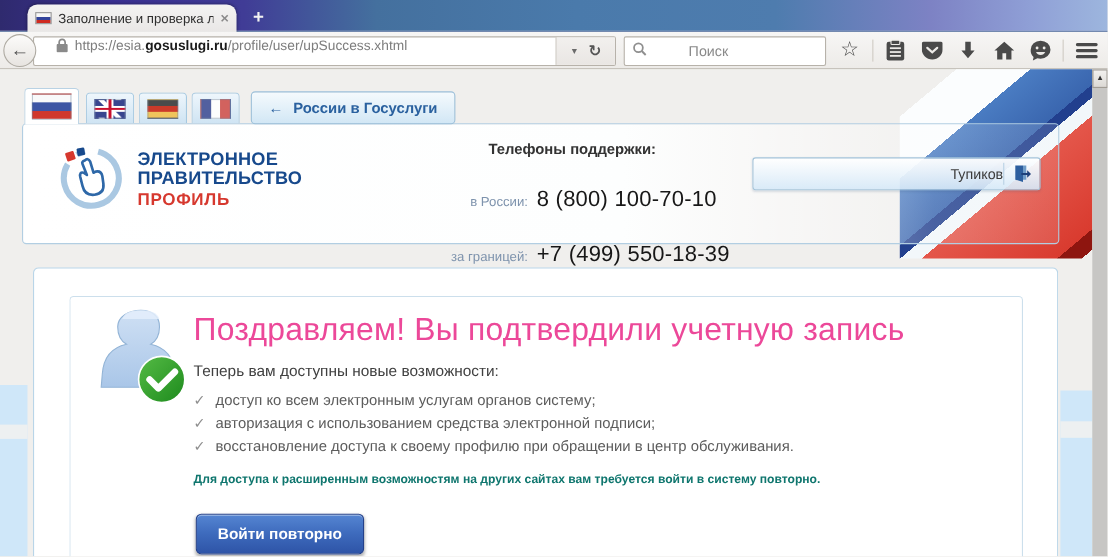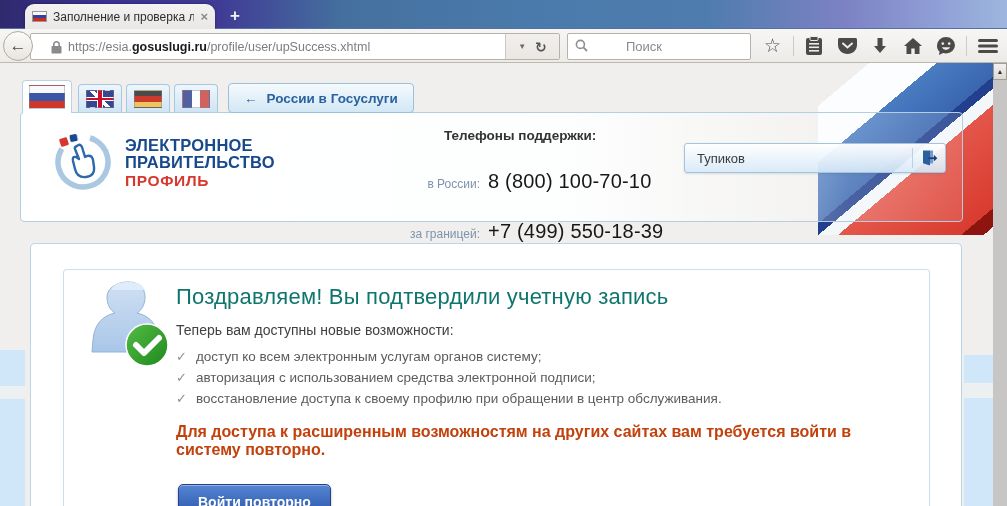--- a/index.html
+++ b/index.html
@@ -18,21 +18,21 @@
   .tab-close { flex:0 0 auto; color:#8a8a8a; font-size:13px; font-weight:bold; line-height:1; cursor:default; }
   .newtab { position:absolute; left:222px; top:5px; width:26px; height:23px; color:#f2f2f2; font-size:17px; font-weight:bold;
     text-align:center; line-height:22px; }
 
   .toolbar { position:absolute; left:0; top:29px; width:1007px; height:34px;
     background:linear-gradient(#f7f6f5,#edebe8); border-bottom:1px solid #bdb8b0; }
   .backbtn { position:absolute; left:3px; top:31px; width:30px; height:30px; border-radius:50%;
     border:1px solid #aeaaa2; background:linear-gradient(#fcfbfa,#e7e4e0); z-index:3;
     display:flex; align-items:center; justify-content:center; color:#4d4d4d; font-size:17px; font-weight:bold; }
   .urlbar { position:absolute; left:30px; top:33px; width:530px; height:27px; background:#fff;
-    border:1px solid #b7b2aa; border-radius:2px; display:flex; align-items:center; z-index:2; }
+    border:1px solid #b7b2aa; border-radius:2px; display:flex; align-items:flex-start; z-index:2; }
   .lock { margin-left:20px; margin-right:6px; flex:0 0 auto; display:flex; }
   .urltext { flex:1; font-size:12.5px; white-space:nowrap; overflow:hidden; }
   .url-pre,.url-path { color:#7d7d7d; }
   .url-dom { color:#1a1a1a; font-weight:bold; }
   .urlbar-right { flex:0 0 auto; width:54px; height:100%; background:linear-gradient(#f2f0ee,#e9e6e3);
     border-left:1px solid #ccc7c0; display:flex; align-items:center; justify-content:center; gap:9px; }
   .dd-arrow { font-size:8px; color:#6b6b6b; }
   .reload { font-size:14px; color:#555; font-weight:bold; }
   .searchbox { position:absolute; left:567px; top:33px; width:184px; height:27px; background:#fff;
     border:1px solid #b7b2aa; border-radius:2px; display:flex; align-items:center; padding:0 7px; gap:6px; }
@@ -89,45 +89,45 @@
   .logo-l3 { font-size:15.5px; font-weight:bold; color:#d6382e; letter-spacing:.6px; margin-top:2px; }
 
   .phones { position:absolute; left:373px; top:15px; }
   .ph-title { font-size:13.5px; font-weight:bold; color:#333; padding-left:50px; }
   .ph-row { display:flex; align-items:baseline; margin-top:3px; }
   .ph-label { width:94px; text-align:right; font-size:12px; color:#7e93ad; padding-right:8px; }
   .ph-value { font-size:20px; font-weight:normal; color:#171717; letter-spacing:.2px;margin-top:24px; }
 
   .userbox { position:absolute; left:663px; top:30px; width:262px; height:30px; border:1px solid #a4c4da; border-radius:3px;
     background:linear-gradient(180deg, rgba(255,255,255,.96), rgba(214,233,248,.9));
-    display:flex; align-items:center; box-shadow:0 1px 2px rgba(60,90,120,.18); }
+    display:flex; align-items:center; box-shadow:0 1px 2px rgba(60,90,120,.18);text-align:right; }
   .uname { flex:1; padding-left:12px; font-size:13px; color:#3b3b3b; }
   .usep { width:1px; height:20px; background:#b9d2e4; }
   .ubtn { width:32px; height:100%; display:flex; align-items:center; justify-content:center; }
 
   .strip { position:absolute; background:#cfe7f9; z-index:1; }
   .strip-l { left:0; top:287px; width:25px; height:156px; }
   .strip-r { left:964px; top:292px; width:29px; height:151px; }
   .notch { position:absolute; background:#edf0f1; z-index:1; }
   .notch-l { left:0; top:323px; width:25px; height:13px; }
   .notch-r { left:964px; top:320px; width:29px; height:15px; }
 
   .mpanel { position:absolute; left:30px; top:180px; width:932px; height:263px; background:#fff;
     border:1px solid #b9d5e8; border-bottom:none; border-radius:5px 5px 0 0; z-index:2; }
   .ibox { position:absolute; left:32px; top:25px; width:867px; height:238px; background:#fff;
     border:1px solid #ccdfec; border-bottom:none; border-radius:4px 4px 0 0; }
 
   .avatar { position:absolute; left:20px; top:8px; width:88px; height:92px; }
   .content { position:absolute; left:112px; top:14px; right:26px; }
-  .h1 { font-size:22px; color:#0f766e; font-weight:400; letter-spacing:.2px; }
+  .h1 { font-size:29px; color:#ec4899; font-weight:400; letter-spacing:.2px; }
   .sub { margin-top:12px; font-size:14px; color:#404040; }
   .benefits { list-style:none; margin-top:8px; }
   .benefits li { display:flex; gap:9px; line-height:21px; font-size:13.5px; color:#5c5c5c; }
   .chk { color:#8f8f8f; font-weight:bold; font-size:13px; }
-  .note { margin-top:14px; font-size:16px; font-weight:bold; color:#c2410c; }
+  .note { margin-top:14px; font-size:11px; font-weight:bold; color:#0f766e; }
   .btn-login { display:inline-block; margin-top:25px; margin-left:2px; padding:9px 19px 10px;
     background:linear-gradient(180deg,#5585d2 0%,#3e6bbd 48%,#2e54a7 100%);
     border:1px solid #24418a; border-radius:5px; color:#fff; font-size:14px; font-weight:bold;
     box-shadow:0 2px 3px rgba(0,0,0,.3), inset 0 1px 0 rgba(255,255,255,.35); }
 
   .scrollbar { position:absolute; left:993px; top:0; width:14px; height:443px; background:#c7c6c4; z-index:4; }
   .sb-up { width:14px; height:17px; background:linear-gradient(#f2f1ef,#dcd9d5); border:1px solid #a19c94;
     font-size:7px; color:#333; text-align:center; line-height:15px; }
 </style>
 </head>

